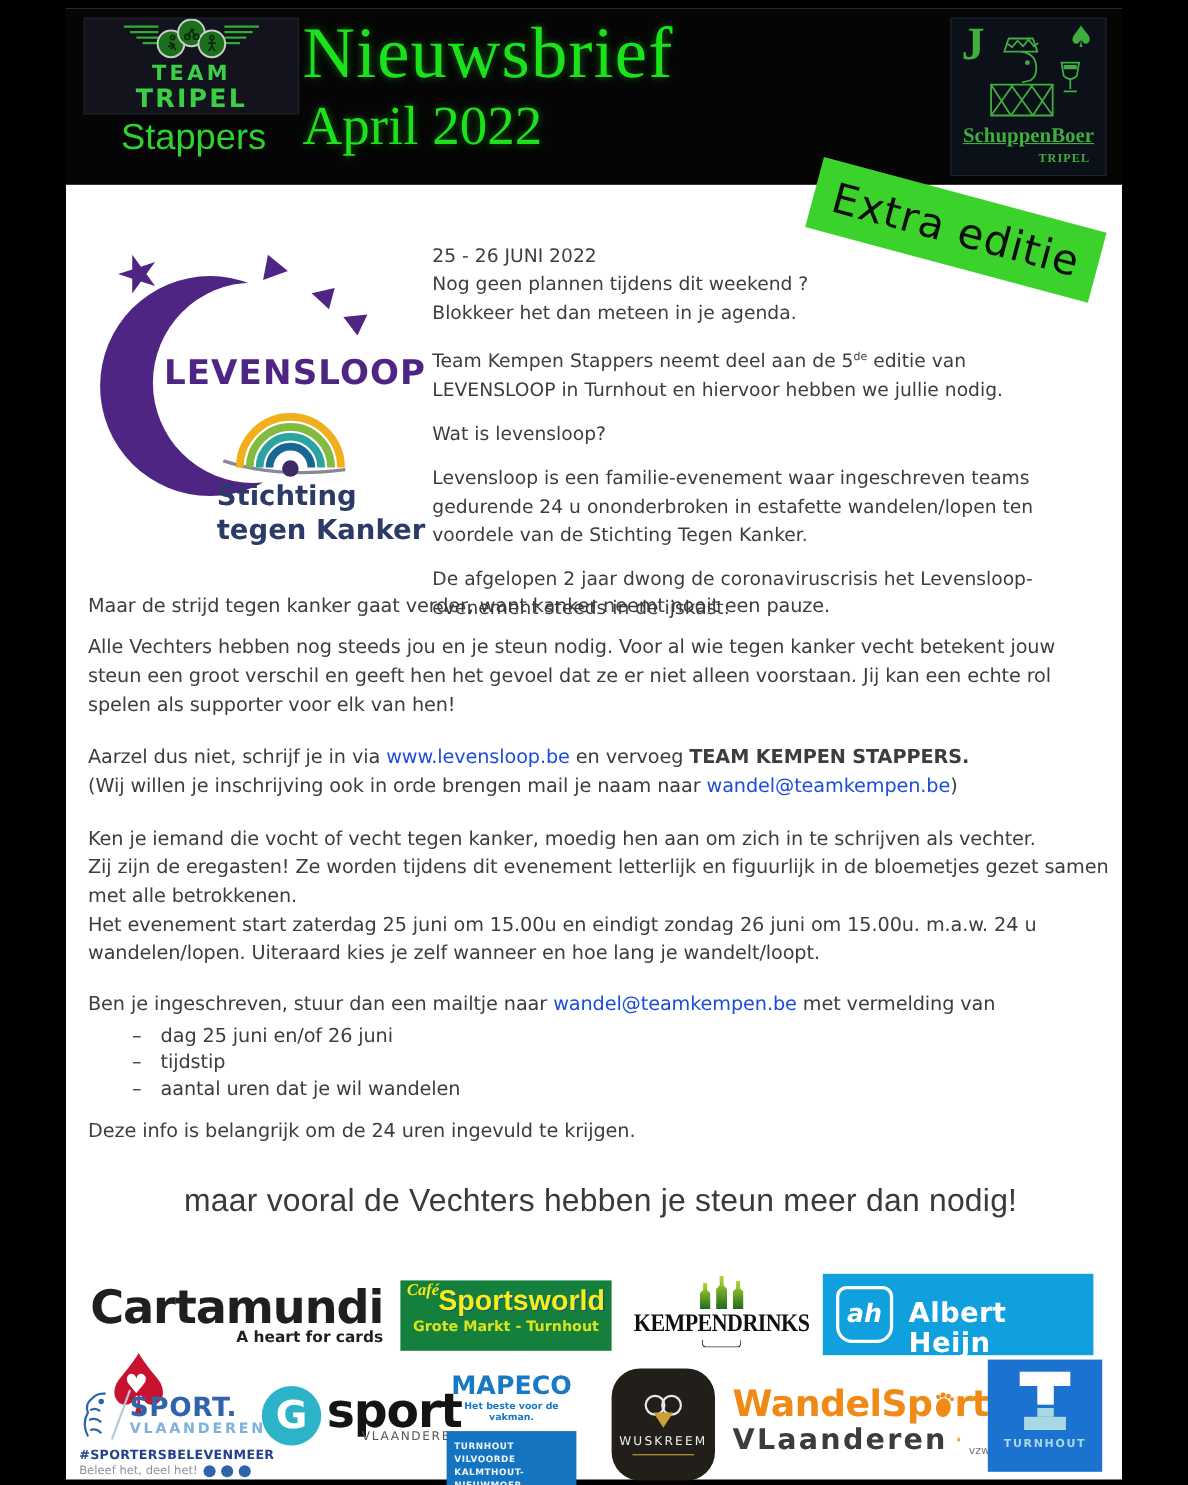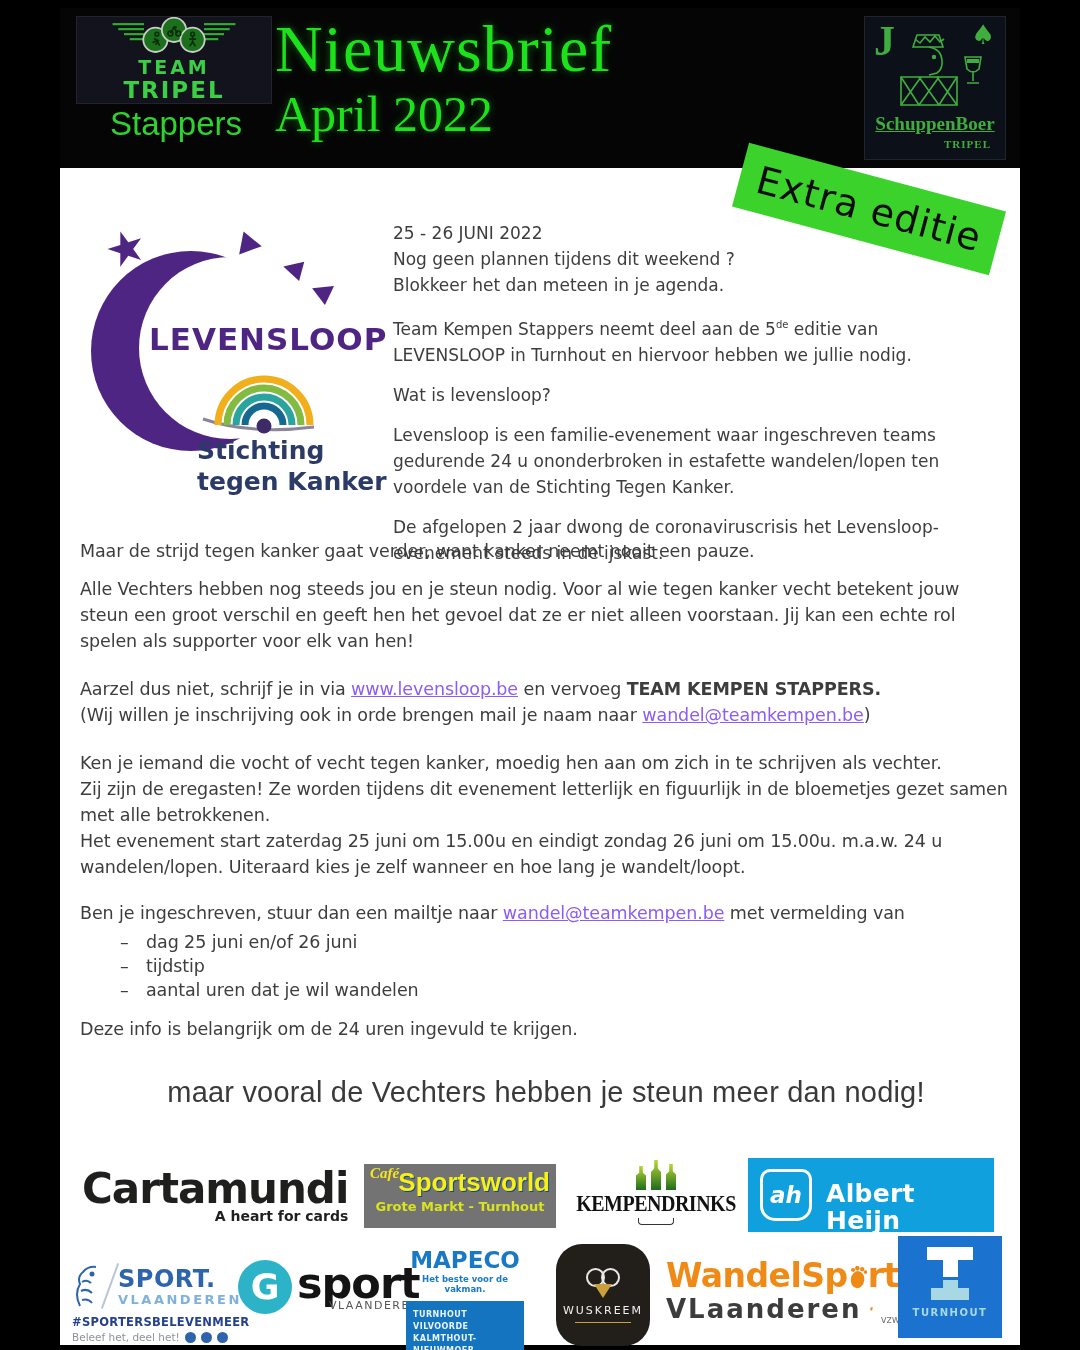--- a/index.html
+++ b/index.html
@@ -57,37 +57,37 @@
   .intro sup{font-size:10px;}
 
   
   .bodytext{position:absolute;left:20px;top:530px;width:932px;font-size:17.5px;line-height:26px;
             color:#3d3d3d;letter-spacing:-0.1px;}
   .bodytext p{margin:0;}
   .mb12{margin-bottom:12px !important;}
   .mb20{margin-bottom:20px !important;}
   .mb22{margin-bottom:22px !important;}
   .blk{display:block;}
-  .link{color:#8b5cf6;text-decoration:underline;cursor:pointer;}
+  .link{color:#1d4ed8;cursor:pointer;}
   .bullets{list-style:none;margin:4px 0 2px 0;padding:0 0 0 40px;}
   .bullets li{line-height:24px;}
   .dash{display:inline-block;width:26px;}
   .p7{margin-top:14px !important;}
   .closing{margin-top:30px;text-align:center;font-family:"Liberation Sans",sans-serif;
            font-size:29px;line-height:41px;color:#3a3a3a;letter-spacing:0.2px;}
 
   
-  .cartamundi{position:absolute;left:22px;top:1158px;display:flex;align-items:flex-start;}
+  .cartamundi{position:absolute;left:22px;top:1158px;display:flex;align-items:flex-start;flex-direction:column;}
   .cm-name{font-size:42px;font-weight:600;color:#1f1f1d;letter-spacing:-1px;line-height:46px;}
   .cm-tag{text-align:right;font-size:14px;font-weight:700;color:#1f1f1d;margin-top:-4px;}
   .cm-spade{position:relative;width:64px;height:72px;margin-left:10px;}
   .cm-spade-glyph{font-size:76px;line-height:70px;color:#c81230;}
   .cm-heart{position:absolute;left:0;right:0;top:20px;text-align:center;font-size:24px;color:#fff;}
 
-  .sportsworld{position:absolute;left:304px;top:1156px;width:192px;height:64px;background:#737373;
+  .sportsworld{position:absolute;left:304px;top:1156px;width:192px;height:64px;background:#15803d;
                box-sizing:border-box;padding:2px 6px;}
   .sw-cafe{position:absolute;left:6px;top:1px;font-family:"Liberation Serif",serif;font-style:italic;
            font-weight:700;font-size:15px;color:#f5e71c;}
   .sw-name{text-align:right;font-size:26px;font-weight:800;color:#f8ef14;line-height:32px;
            font-family:"Liberation Sans",sans-serif;text-shadow:1px 1px 0 #0a4a9a;}
   .sw-line2{text-align:center;font-size:13px;font-weight:800;color:#d8e41c;line-height:18px;}
 
   .kempendrinks{position:absolute;left:512px;top:1150px;width:168px;text-align:center;}
   .kd-bottles{display:flex;justify-content:center;align-items:flex-end;gap:5px;height:32px;}
   .kd-bottle{width:10px;background:linear-gradient(#b8d832,#1f6b1f);

